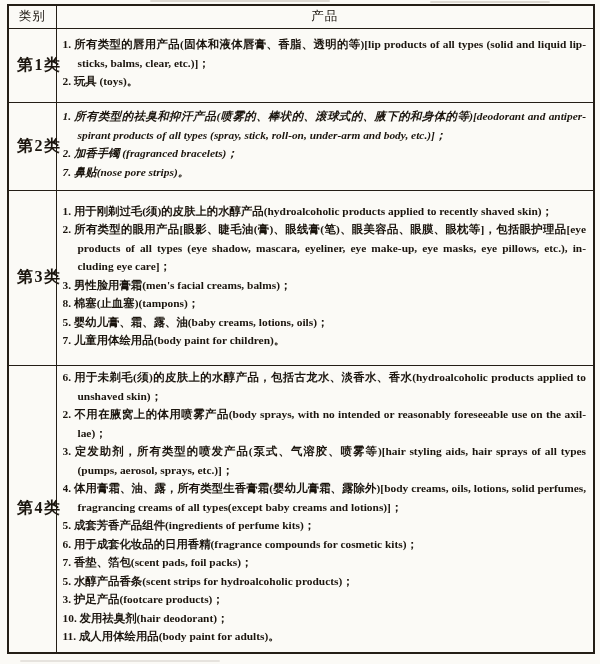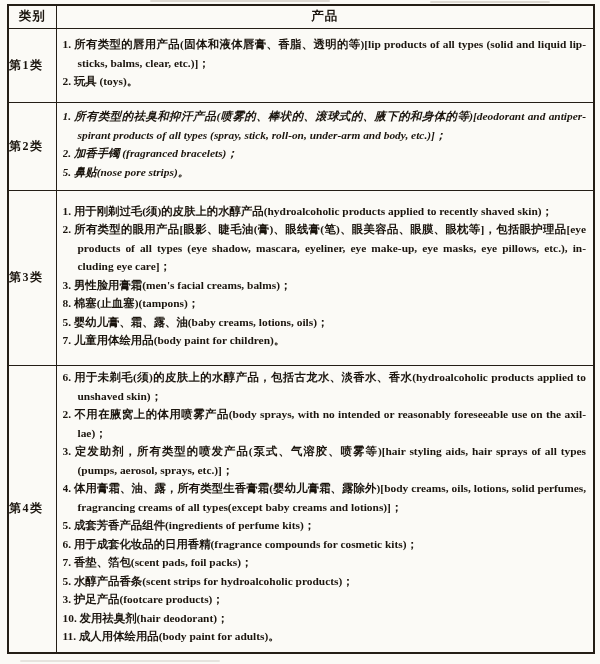--- a/index.html
+++ b/index.html
@@ -32,28 +32,28 @@
   col.c1 { width: 48px; }
   th, td { border: 1.5px solid #241e16; padding: 0; }
 
   tr.r-head  { height: 23px; }
   tr.r1 { height: 74px; }
   tr.r2 { height: 88px; }
   tr.r3 { height: 175px; }
   tr.r4 { height: 288px; }
 
   th.hd {
-    font-size: 12.5px; font-weight: bold;
+    font-size: 12.5px; font-weight: normal;
     text-align: center; vertical-align: middle;
     letter-spacing: 1px;
   }
   td.cat {
     text-align: left; vertical-align: middle;
-    font-size: 12px; font-weight: bold;
-    letter-spacing: 1.5px; white-space: nowrap;
+    font-size: 16px; font-weight: bold;
+    letter-spacing: 1.5px; white-space: nowrap; padding-left: 8px;
   }
   td.items { vertical-align: middle; padding: 0 7px 4px 6px; }
   .cellwrap { overflow: hidden; }
   .r1 .cellwrap { max-height: 66px; }
   .r2 .cellwrap { max-height: 80px; font-style: italic; }
   .r3 .cellwrap { max-height: 167px; }
   .r4 .cellwrap { max-height: 280px; }
 
   .item {
     font-size: 11.4px;
@@ -93,21 +93,21 @@
             <div class="item">2. 玩具 (toys)。</div>
           </div>
         </td>
       </tr>
       <tr class="r2">
         <td class="cat">第2类</td>
         <td class="items">
           <div class="cellwrap">
             <div class="item">1. 所有类型的祛臭和抑汗产品(喷雾的、棒状的、滚球式的、腋下的和身体的等)[deodorant and antiper-spirant products of all types (spray, stick, roll-on, under-arm and body, etc.)]；</div>
             <div class="item">2. 加香手镯 (fragranced bracelets)；</div>
-            <div class="item">5. 鼻贴(nose pore strips)。</div>
+            <div class="item">7. 鼻贴(nose pore strips)。</div>
           </div>
         </td>
       </tr>
       <tr class="r3">
         <td class="cat">第3类</td>
         <td class="items">
           <div class="cellwrap">
             <div class="item">1. 用于刚剃过毛(须)的皮肤上的水醇产品(hydroalcoholic products applied to recently shaved skin)；</div>
             <div class="item">2. 所有类型的眼用产品[眼影、睫毛油(膏)、眼线膏(笔)、眼美容品、眼膜、眼枕等]，包括眼护理品[eye products of all types (eye shadow, mascara, eyeliner, eye make-up, eye masks, eye pillows, etc.), in-cluding eye care]；</div>
             <div class="item">3. 男性脸用膏霜(men's facial creams, balms)；</div>

